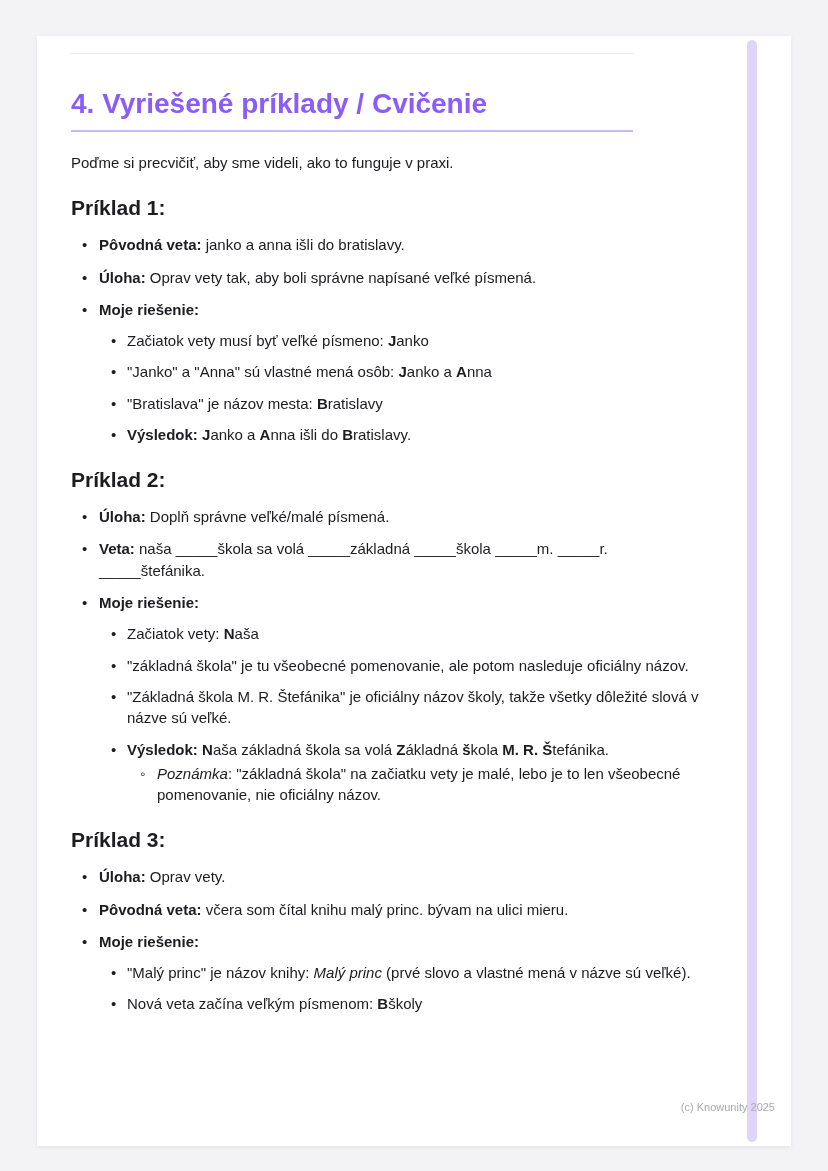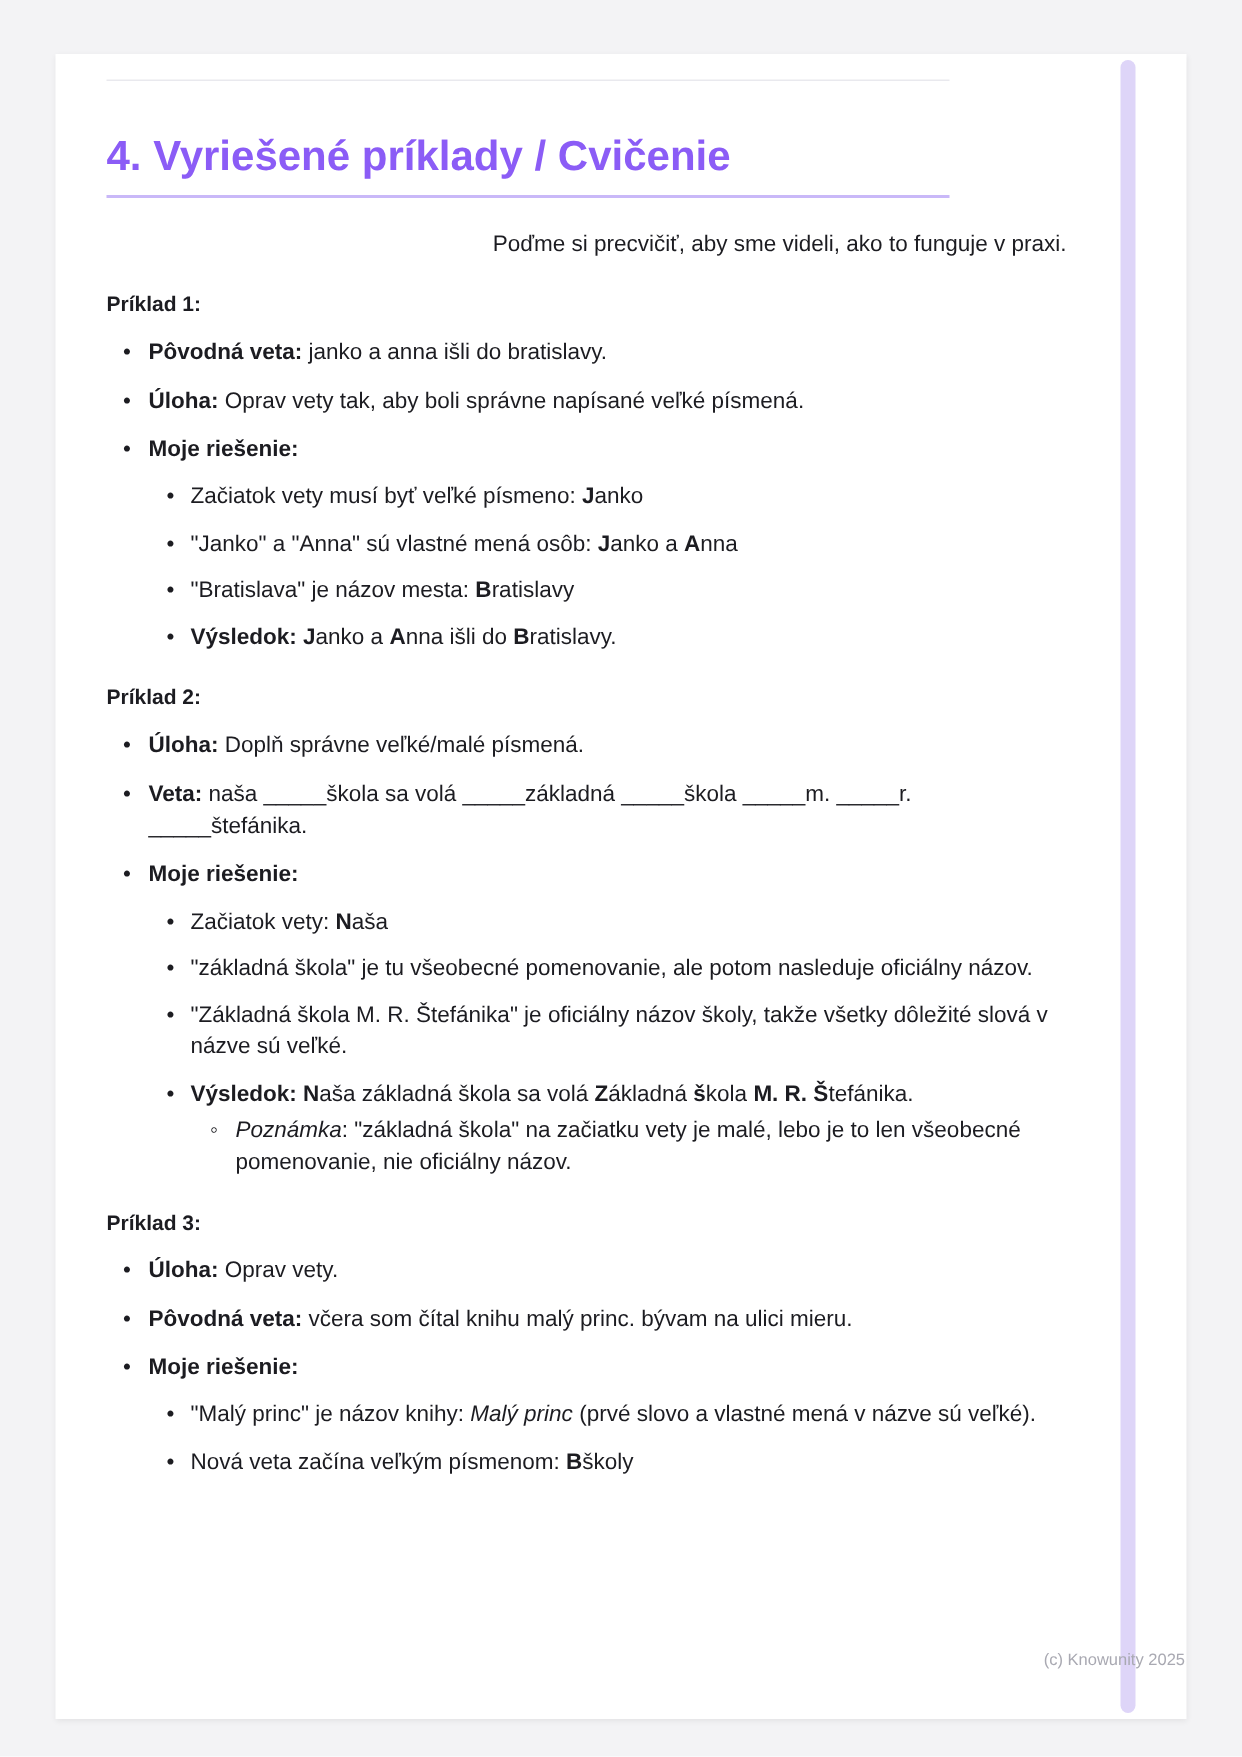--- a/index.html
+++ b/index.html
@@ -46,24 +46,24 @@
     line-height: 1.15;
     font-weight: 700;
     margin: 0 0 10px 0;
   }
   hr.title-rule {
     border: none;
     border-top: 2px solid var(--rule);
     width: 562px;
     margin: 0 0 20px 0;
   }
-  .intro { margin: 0 0 20px 0; text-align: right; }
+  .intro { margin: 0 0 20px 0; }
   .section-heading {
     font-weight: 700;
-    font-size: 14px;
+    font-size: 21px;
     margin: 20px 0 10px 0;
   }
   ul { list-style: none; margin: 0; padding: 0; }
   .lvl1 > li { position: relative; padding-left: 28px; margin: 11px 0; }
   .lvl1 > li::before { content: "\2022"; position: absolute; left: 11px; }
   .lvl2 { margin-top: 6px; }
   .lvl2 > li { position: relative; padding-left: 28px; margin: 10px 0; }
   .lvl2 > li::before { content: "\2022"; position: absolute; left: 12px; }
   .lvl3 { margin-top: 3px; }
   .lvl3 > li { position: relative; padding-left: 30px; margin: 3px 0; }
@@ -75,21 +75,21 @@
     top: 4px;
     right: 34px;
     width: 10px;
     height: calc(100% - 8px);
     background: var(--scrollbar);
     border-radius: 6px;
     z-index: 1;
   }
   .footer {
     position: absolute;
-    right: 1px;
+    right: 16px;
     bottom: 30px;
     font-size: 11px;
     color: var(--muted);
     z-index: 2;
     white-space: nowrap;
   }
 </style>
 </head>
 <body>
 

